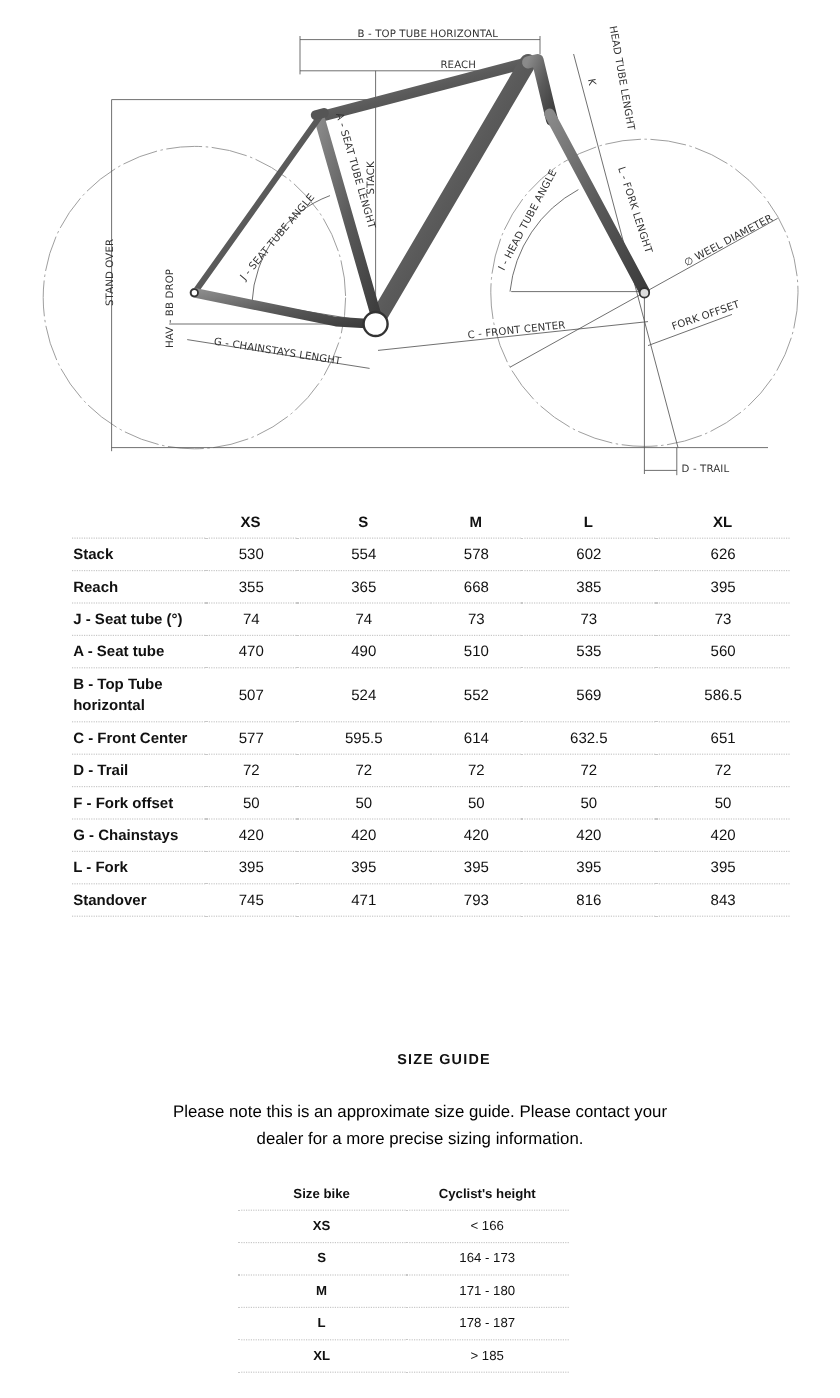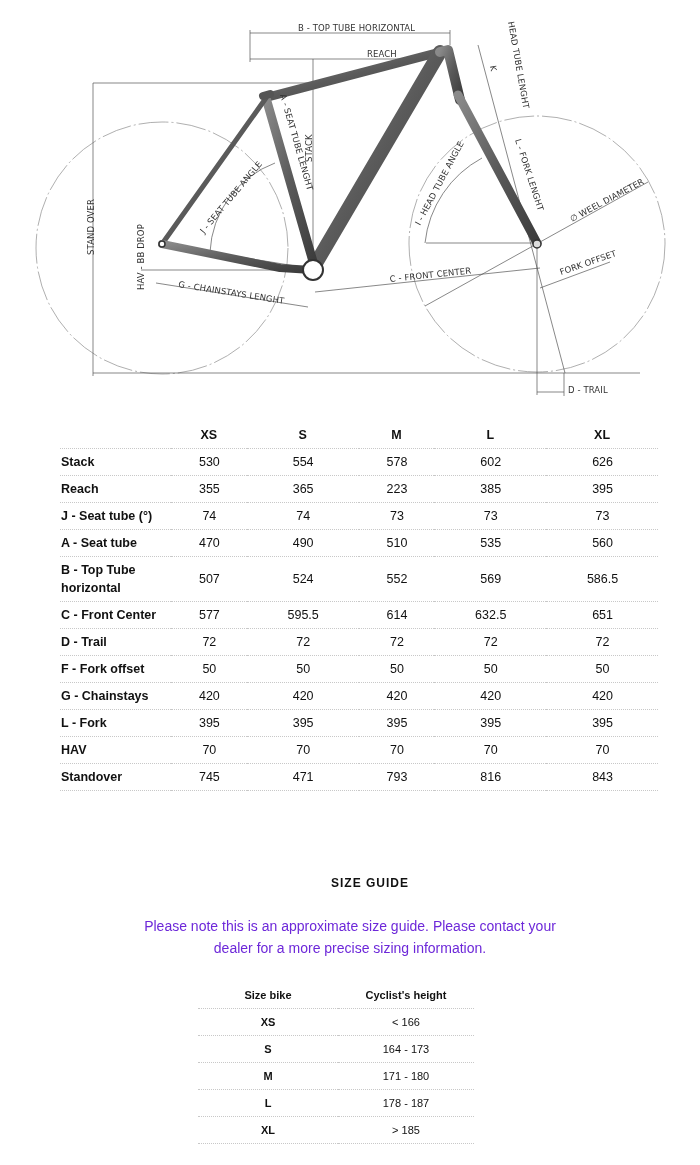--- a/index.html
+++ b/index.html
@@ -12,21 +12,21 @@
   table.geo { position:absolute; left:60px; top:422px; width:598px; border-collapse:collapse; font-size:12.5px; }
   table.geo th { font-weight:bold; height:26px; text-align:center; border-bottom:1px dotted #c8c8c8; padding:0; }
   table.geo td { height:26px; text-align:center; border-bottom:1px dotted #c8c8c8; padding:0 0 0 1px; }
   table.geo td.rowlabel { text-align:left; font-weight:bold; width:110px; line-height:18px; }
   table.geo tr.tall td { height:44px; }
   table.geo th.first { width:110px; }
 
   .guide-title { position:absolute; left:0; top:876px; width:700px; text-align:center;
                  font-weight:bold; font-size:12px; letter-spacing:1px;padding-left:20px; }
   .guide-note { position:absolute; left:140px; top:915px; width:420px; text-align:center;
-                font-size:14px; line-height:22px; color:#6d28d9; }
+                font-size:14px; line-height:22px; color:#000000; }
 
   table.sizes { position:absolute; left:198px; top:982px; width:276px; border-collapse:collapse; font-size:11px; }
   table.sizes th { font-weight:bold; height:26px; border-bottom:1px dotted #c8c8c8; padding:0; text-align:center; }
   table.sizes td { height:26px; border-bottom:1px dotted #c8c8c8; padding:0; text-align:center; }
   table.sizes td.sz { font-weight:bold; width:140px; }
 </style>
 </head>
 <body>
 
 <div class="diagram">
@@ -134,21 +134,21 @@
         <td>530</td>
         <td>554</td>
         <td>578</td>
         <td>602</td>
         <td>626</td>
       </tr>
       <tr>
         <td class="rowlabel">Reach</td>
         <td>355</td>
         <td>365</td>
-        <td>223</td>
+        <td>668</td>
         <td>385</td>
         <td>395</td>
       </tr>
       <tr>
         <td class="rowlabel">J - Seat tube (°)</td>
         <td>74</td>
         <td>74</td>
         <td>73</td>
         <td>73</td>
         <td>73</td>
@@ -201,28 +201,20 @@
         <td>420</td>
         <td>420</td>
       </tr>
       <tr>
         <td class="rowlabel">L - Fork</td>
         <td>395</td>
         <td>395</td>
         <td>395</td>
         <td>395</td>
         <td>395</td>
-      </tr>
-      <tr>
-        <td class="rowlabel">HAV</td>
-        <td>70</td>
-        <td>70</td>
-        <td>70</td>
-        <td>70</td>
-        <td>70</td>
       </tr>
       <tr>
         <td class="rowlabel">Standover</td>
         <td>745</td>
         <td>471</td>
         <td>793</td>
         <td>816</td>
         <td>843</td>
       </tr>
     </tbody>

